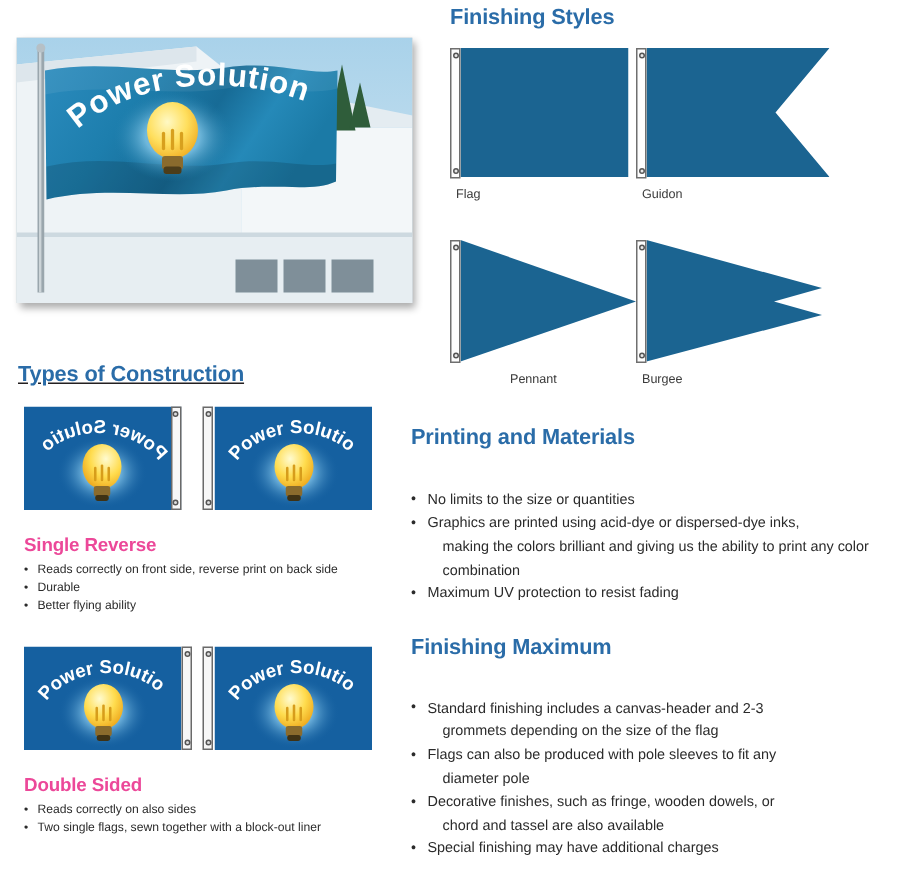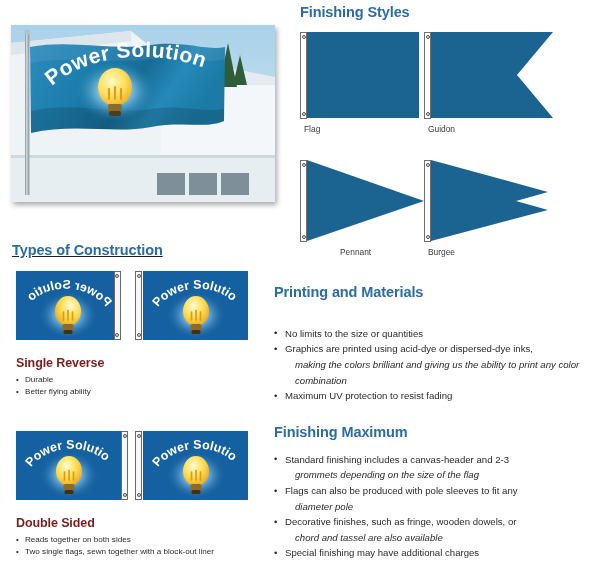--- a/index.html
+++ b/index.html
@@ -17,21 +17,21 @@
   
   .sec-heading{
     color:#2a6ca8;
     font-size:14.5px;
     font-weight:bold;
     letter-spacing:-0.1px;
     line-height:1.1;
     margin:0;
   }
   .sub-heading{
-    color:#7f1d1d;
+    color:#ec4899;
     font-size:12.5px;
     font-weight:bold;
     letter-spacing:-0.1px;
     margin:0;
   }
   .bullets{list-style:none;margin:0;padding:0;}
   .bullets li{
     position:relative;
     padding-left:9px;
     font-size:8.1px;
@@ -43,21 +43,21 @@
     position:absolute;left:0;top:-0.5px;
     font-size:8px;color:#2b2b2b;
   }
   .bullets-lg li{
     font-size:9.6px;
     line-height:1.62;
     padding-left:11px;
     color:#2b2b2b;
   }
   .bullets-lg li:before{font-size:9.5px;}
-  .bullets-lg li .cont{display:block;padding-left:10px;font-style:italic;}
+  .bullets-lg li .cont{display:block;padding-left:10px;}
 
   
   #photo-block{
     position:absolute;left:11px;top:25px;width:264px;height:177px;
     background:#cfd9dd;
     box-shadow:2px 3px 5px rgba(0,0,0,.33);
     overflow:hidden;
   }
   #photo-block svg{display:block;}
 
@@ -293,20 +293,21 @@
       <div class="chdr" style="left:-8px;">
         <span class="cgr" style="top:2px;"></span>
         <span class="cgr" style="bottom:2px;"></span>
       </div>
     </div>
   </div>
 
   <div style="position:absolute;left:16px;top:356px;width:250px;">
     <h3 class="sub-heading">Single Reverse</h3>
     <ul class="bullets" style="margin-top:4px;">
+      <li>Reads correctly on front side, reverse print on back side</li>
       <li>Durable</li>
       <li>Better flying ability</li>
     </ul>
   </div>
 
   <div class="grp" style="left:16px;top:431px;width:232px;height:70px;">
 
     <div class="cflag" style="left:0;">
       <svg class="canvasart" viewBox="0 0 105 69">
         <defs>
@@ -358,21 +359,21 @@
       <div class="chdr" style="left:-8px;">
         <span class="cgr" style="top:2px;"></span>
         <span class="cgr" style="bottom:2px;"></span>
       </div>
     </div>
   </div>
 
   <div style="position:absolute;left:16px;top:516px;width:255px;">
     <h3 class="sub-heading">Double Sided</h3>
     <ul class="bullets" style="margin-top:4px;">
-      <li>Reads together on both sides</li>
+      <li>Reads correctly on also sides</li>
       <li>Two single flags, sewn together with a block-out liner</li>
     </ul>
   </div>
 
   <div style="position:absolute;left:274px;top:285px;width:318px;">
     <h2 class="sec-heading">Printing and Materials</h2>
     <ul class="bullets bullets-lg" style="margin-top:25px;">
       <li>
         <span>No limits to the size or quantities</span>
       </li>
@@ -381,21 +382,21 @@
         <span class="cont">making the colors brilliant and giving us the ability to print any color combination</span>
       </li>
       <li>
         <span>Maximum UV protection to resist fading</span>
       </li>
     </ul>
   </div>
 
   <div style="position:absolute;left:274px;top:425px;width:318px;">
     <h2 class="sec-heading">Finishing Maximum</h2>
-    <ul class="bullets bullets-lg" style="margin-top:11px;">
+    <ul class="bullets bullets-lg" style="margin-top:24px;">
       <li>
         <span>Standard finishing includes a canvas-header and 2-3</span>
         <span class="cont">grommets depending on the size of the flag</span>
       </li>
       <li>
         <span>Flags can also be produced with pole sleeves to fit any</span>
         <span class="cont">diameter pole</span>
       </li>
       <li>
         <span>Decorative finishes, such as fringe, wooden dowels, or</span>

